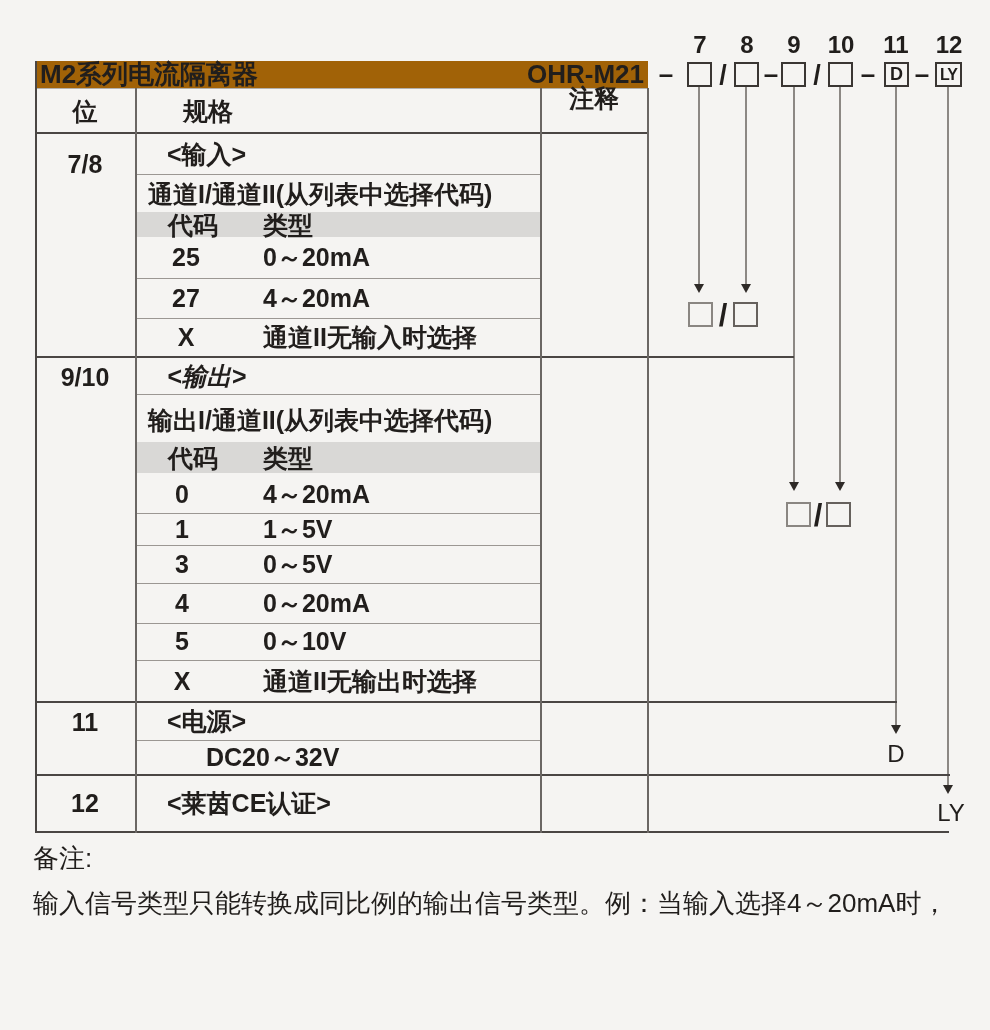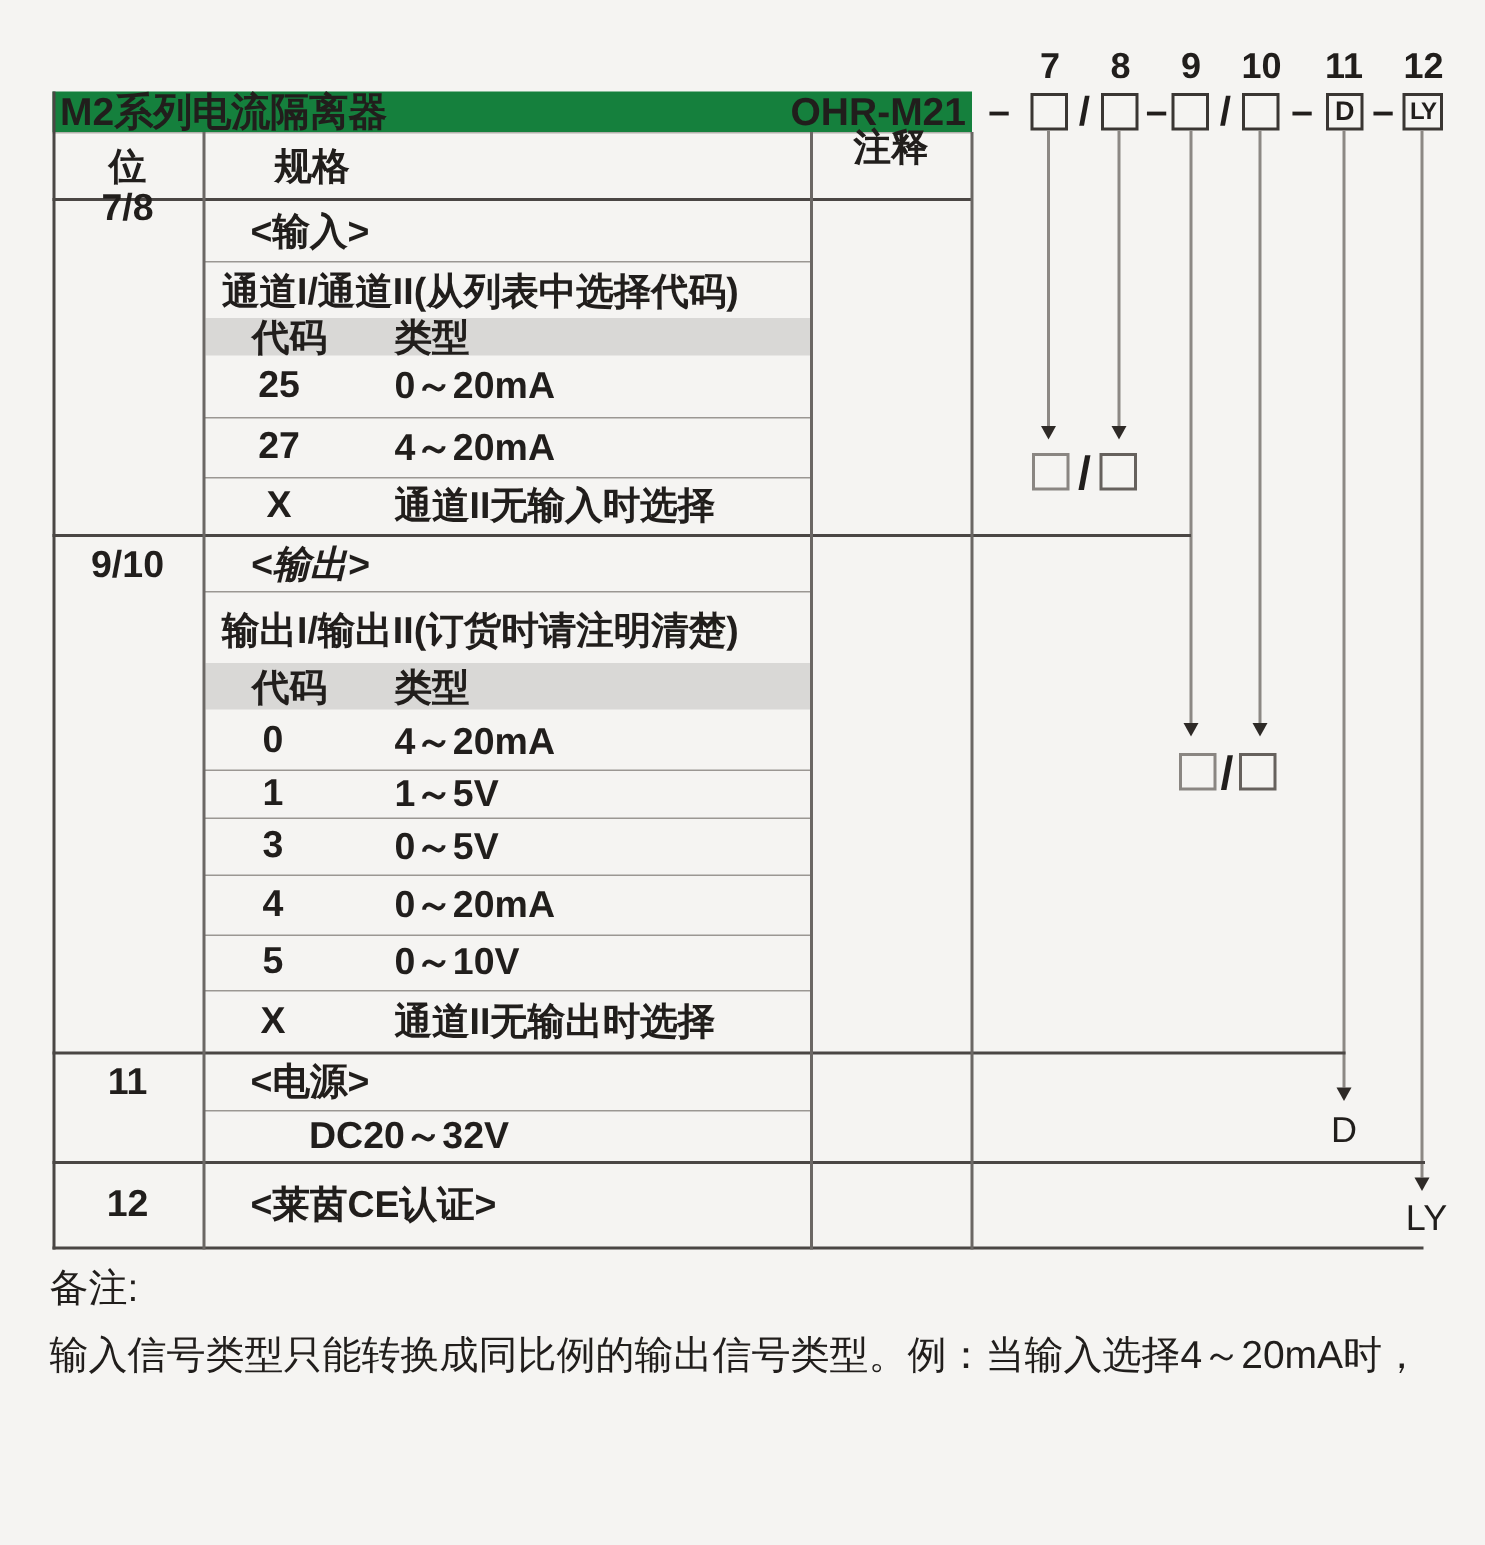--- a/index.html
+++ b/index.html
@@ -30,21 +30,21 @@
   .drop{width:2px;background:#8c8884;}
   .arrow{width:0;height:0;border-left:5px solid transparent;border-right:5px solid transparent;border-top:9px solid #2e2a27;}
 
   
   .codebox{border:2px solid #3a3633;background:transparent;box-sizing:border-box;
            display:flex;align-items:center;justify-content:center;}
   .ansbox{border:2px solid #66615d;background:transparent;box-sizing:border-box;}
   .graybar{background:#d9d8d6;}
 
   .titlebar{
-    background:#15803d;display:flex;align-items:center;justify-content:space-between;
+    background:#a16207;display:flex;align-items:center;justify-content:space-between;
     box-sizing:border-box;padding:0 4px 0 5px;
   }
   .slash{font-size:27px;font-weight:700;}
   .bigslash{font-size:31px;font-weight:700;}
   .dash{font-size:26px;font-weight:700;}
   .notes{width:935px;}
 </style>
 </head>
 <body>
 
@@ -126,35 +126,35 @@
 
 <div class="abs vd" style="left:35px;top:61px;height:772px;"></div>
 <div class="abs vl" style="left:135px;top:88px;height:745px;"></div>
 <div class="abs vl" style="left:540px;top:88px;height:745px;"></div>
 <div class="abs vl" style="left:647px;top:88px;height:745px;"></div>
 
 <span class="abs ctr t-head" style="left:85px;top:111px;">位</span>
 <span class="abs cl t-head" style="left:183px;top:111px;">规格</span>
 <span class="abs ctr t-head" style="left:594px;top:98px;">注释</span>
 
-<span class="abs ctr t-body" style="left:85px;top:139px;">7/8</span>
+<span class="abs ctr t-body" style="left:85px;top:164px;">7/8</span>
 <span class="abs cl t-body" style="left:167px;top:154px;">&lt;输入&gt;</span>
 <span class="abs cl t-body" style="left:148px;top:194px;">通道I/通道II(从列表中选择代码)</span>
 <span class="abs cl t-body" style="left:168px;top:225px;">代码</span>
 <span class="abs cl t-body" style="left:263px;top:225px;">类型</span>
 <span class="abs ctr t-body" style="left:186px;top:257px;">25</span>
 <span class="abs cl t-body" style="left:263px;top:257px;">0～20mA</span>
 <span class="abs ctr t-body" style="left:186px;top:298px;">27</span>
 <span class="abs cl t-body" style="left:263px;top:298px;">4～20mA</span>
 <span class="abs ctr t-body" style="left:186px;top:337px;">X</span>
 <span class="abs cl t-body" style="left:263px;top:337px;">通道II无输入时选择</span>
 
 <span class="abs ctr t-body" style="left:85px;top:377px;">9/10</span>
 <span class="abs cl t-body" style="left:167px;top:376px;font-style:italic;">&lt;输出&gt;</span>
-<span class="abs cl t-body" style="left:148px;top:420px;">输出I/输出II(订货时请注明清楚)</span>
+<span class="abs cl t-body" style="left:148px;top:420px;">输出I/通道II(从列表中选择代码)</span>
 <span class="abs cl t-body" style="left:168px;top:458px;">代码</span>
 <span class="abs cl t-body" style="left:263px;top:458px;">类型</span>
 <span class="abs ctr t-body" style="left:182px;top:494px;">0</span>
 <span class="abs cl t-body" style="left:263px;top:494px;">4～20mA</span>
 <span class="abs ctr t-body" style="left:182px;top:529px;">1</span>
 <span class="abs cl t-body" style="left:263px;top:529px;">1～5V</span>
 <span class="abs ctr t-body" style="left:182px;top:564px;">3</span>
 <span class="abs cl t-body" style="left:263px;top:564px;">0～5V</span>
 <span class="abs ctr t-body" style="left:182px;top:603px;">4</span>
 <span class="abs cl t-body" style="left:263px;top:603px;">0～20mA</span>

